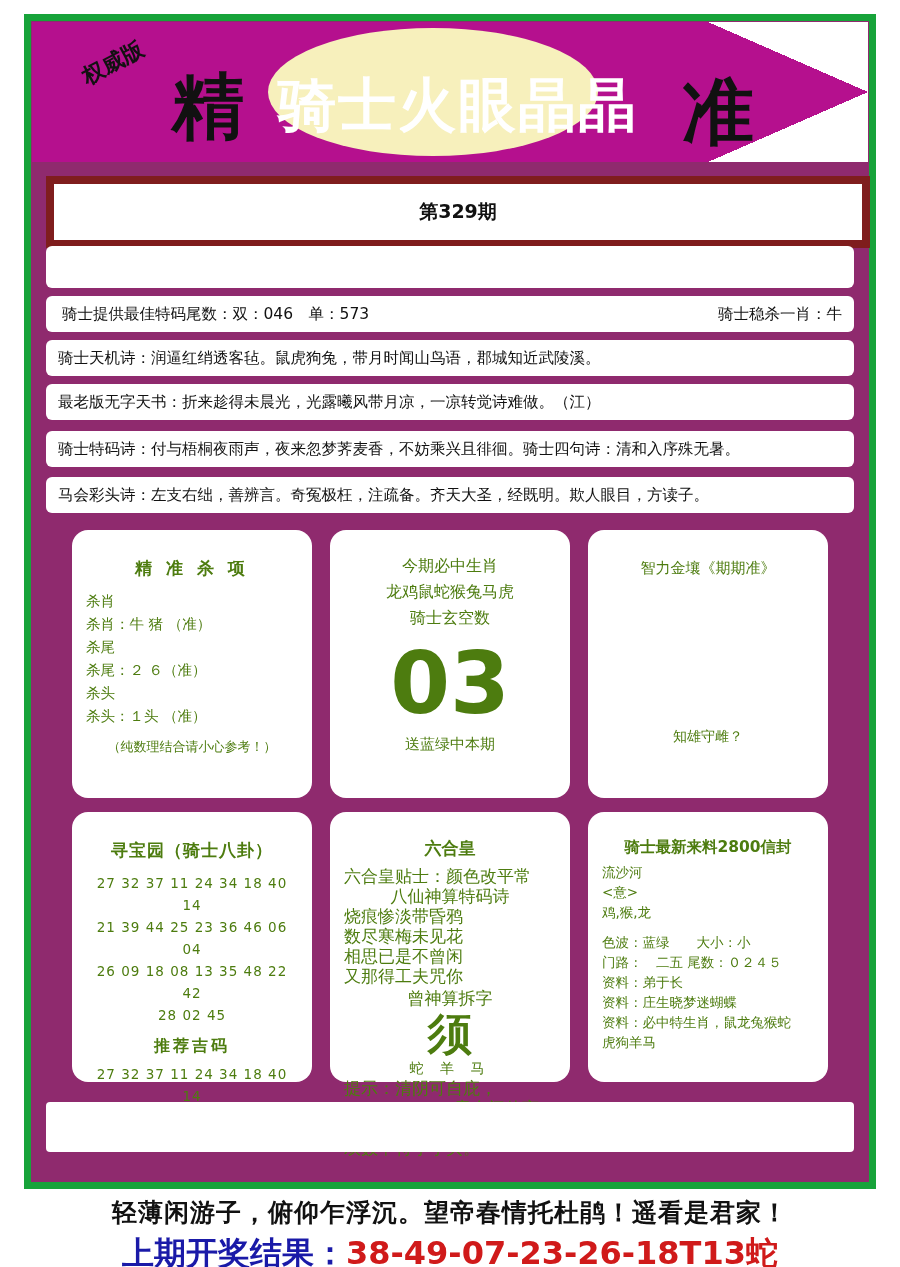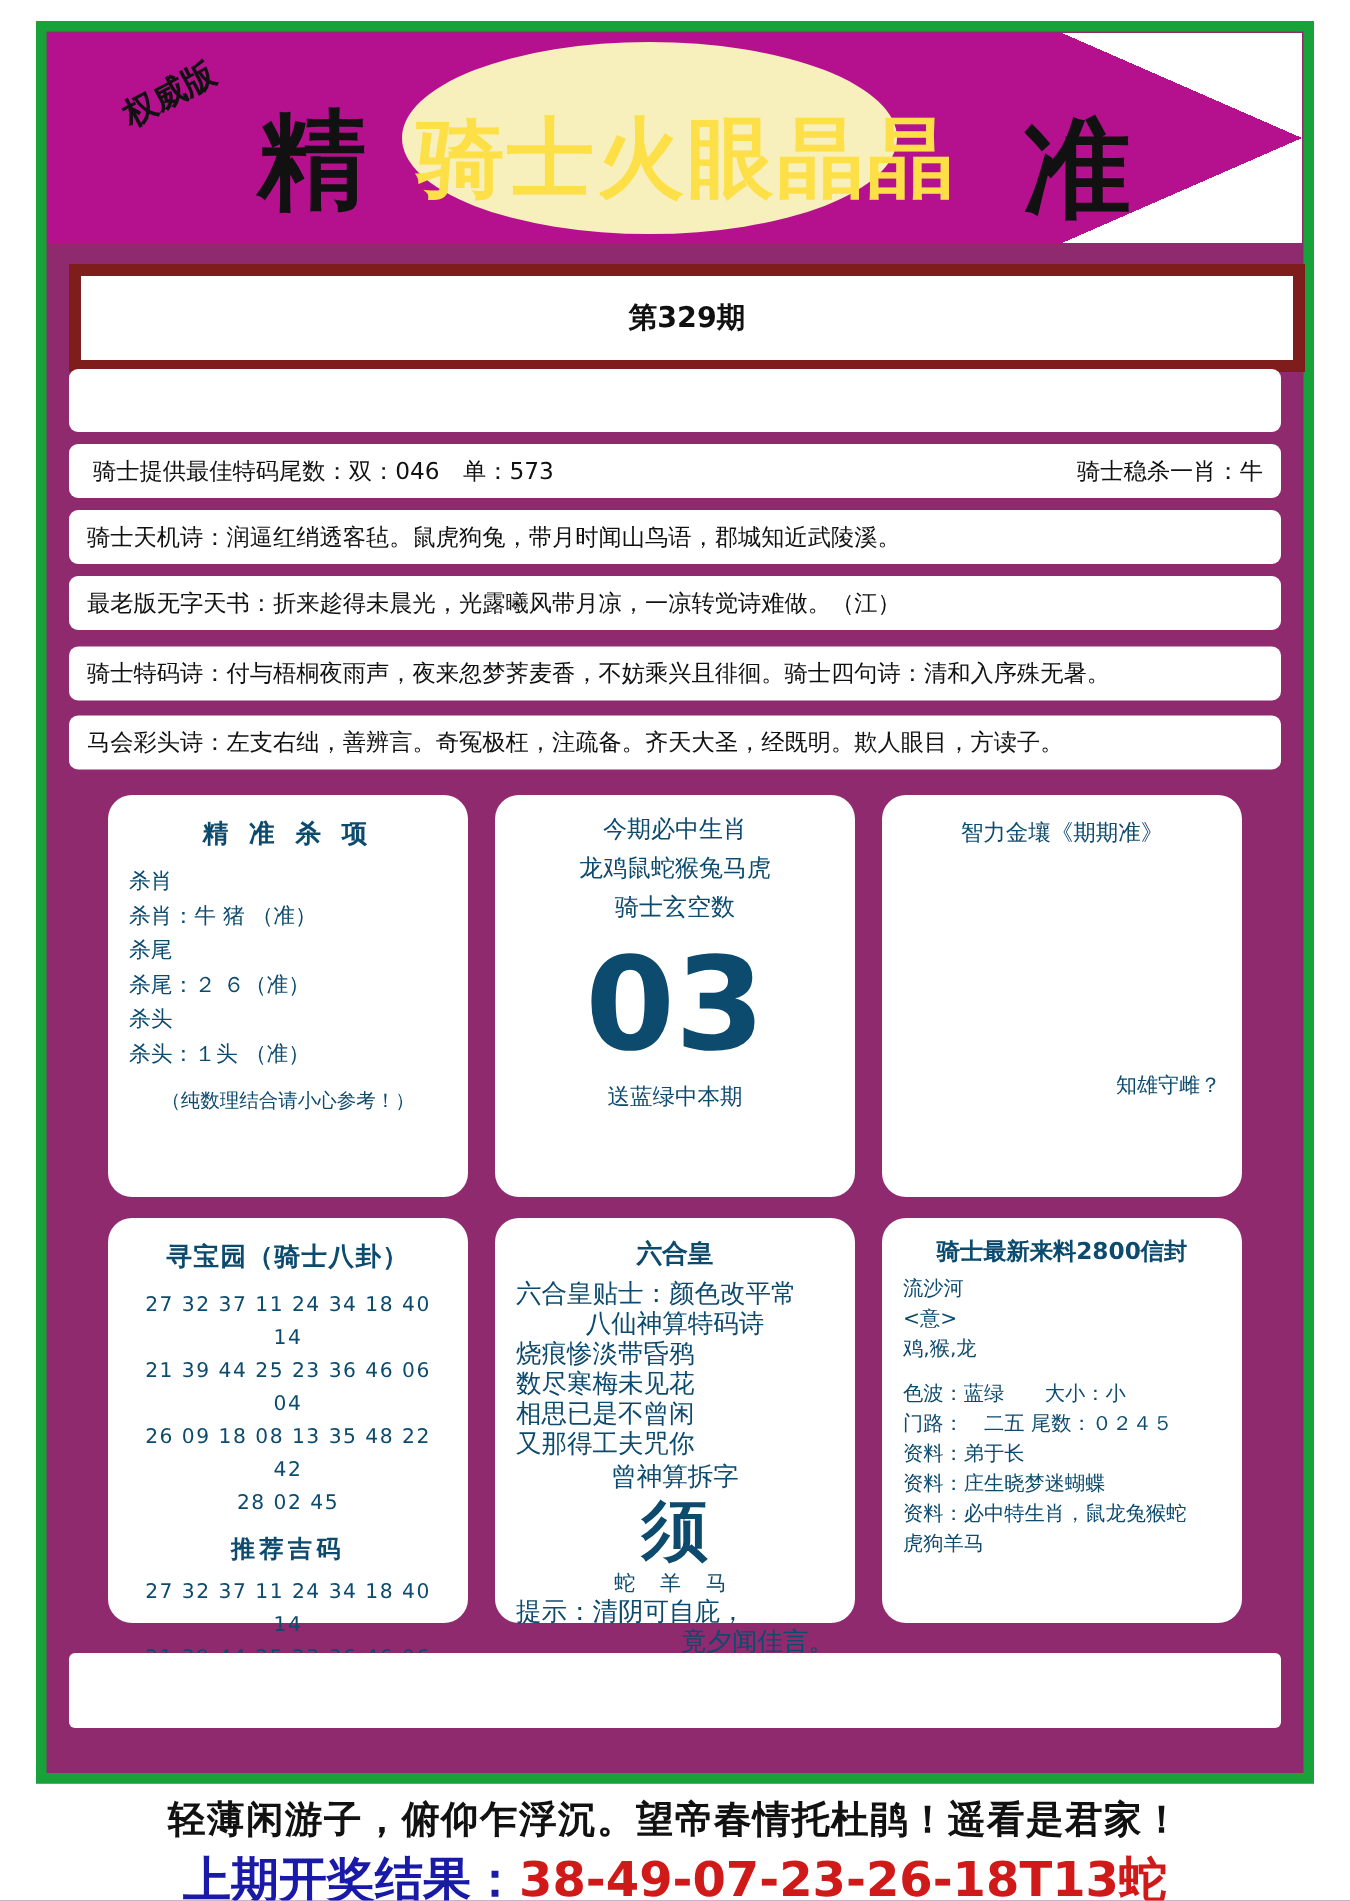--- a/index.html
+++ b/index.html
@@ -50,21 +50,21 @@
     font-size:22px;color:#111;font-weight:bold;
     transform:rotate(-28deg);
     font-family:"DejaVu Sans","Liberation Sans",sans-serif;
   }
   .banner .jing{
     position:absolute;left:140px;top:48px;
     font-size:72px;font-weight:bold;color:#111;line-height:72px;
   }
   .banner .mid{
     position:absolute;left:246px;top:52px;
-    font-size:58px;font-weight:bold;color:#fde047;letter-spacing:2px;
+    font-size:58px;font-weight:bold;color:#ffffff;letter-spacing:2px;
     line-height:62px;
   }
   .banner .zhun{
     position:absolute;left:650px;top:54px;
     font-size:72px;font-weight:bold;color:#111;line-height:72px;
   }
   
   .issue{
     position:absolute;left:46px;top:176px;width:808px;height:56px;
     background:#ffffff;border:8px solid #7f1d1d;
@@ -86,21 +86,21 @@
     display:flex;align-items:center;
     padding:0 12px;box-sizing:border-box;
     font-size:15.5px;color:#111;white-space:nowrap;
   }
   .row .spread{display:flex;width:100%;justify-content:space-between;align-items:center;}
   .r1{top:296px;padding-left:16px;} .r2{top:340px;} .r3{top:384px;} .r4{top:431px;} .r5{top:477px;}
 
   
   .card{
     position:absolute;background:#ffffff;border-radius:16px;
-    box-sizing:border-box;padding:10px 14px;color:#0c4a6e;
+    box-sizing:border-box;padding:23px 14px;color:#4d7c0f;
   }
   .c-top-left{left:72px;top:530px;width:240px;height:268px;}
   .c-top-mid{left:330px;top:530px;width:240px;height:268px;}
   .c-top-right{left:588px;top:530px;width:240px;height:268px;}
   .c-bot-left{left:72px;top:812px;width:240px;height:270px;}
   .c-bot-mid{left:330px;top:812px;width:240px;height:270px;}
   .c-bot-right{left:588px;top:812px;width:240px;height:270px;}
 
   .card-title{
     text-align:center;font-size:17px;font-weight:bold;margin:4px 0 10px;
@@ -110,21 +110,21 @@
   .note{font-size:13px;text-align:center;margin-top:10px;}
 
   .mid-line{text-align:center;font-size:16px;line-height:26px;}
   .bignum{
     text-align:center;font-size:86px;font-weight:bold;line-height:92px;
     margin:6px 0 4px;font-family:"DejaVu Sans","Liberation Sans",sans-serif;
   }
   .mid-foot{text-align:center;font-size:15px;margin-top:6px;}
 
   .right-title{text-align:center;font-size:15px;margin-top:6px;}
-  .right-foot{text-align:right;font-size:14px;margin-top:150px;}
+  .right-foot{text-align:center;font-size:14px;margin-top:150px;}
 
   .nums{font-size:13.5px;line-height:22px;text-align:center;letter-spacing:1px;}
   .sub-title{text-align:center;font-size:16px;font-weight:bold;margin:10px 0 6px;letter-spacing:3px;}
 
   .lhh-title{text-align:center;font-size:17px;font-weight:bold;margin:2px 0 6px;}
   .lhh-line{font-size:17px;line-height:20px;}
   .lhh-center{text-align:center;}
   .xu{
     text-align:center;font-size:44px;font-weight:bold;line-height:48px;margin:2px 0;
   }

